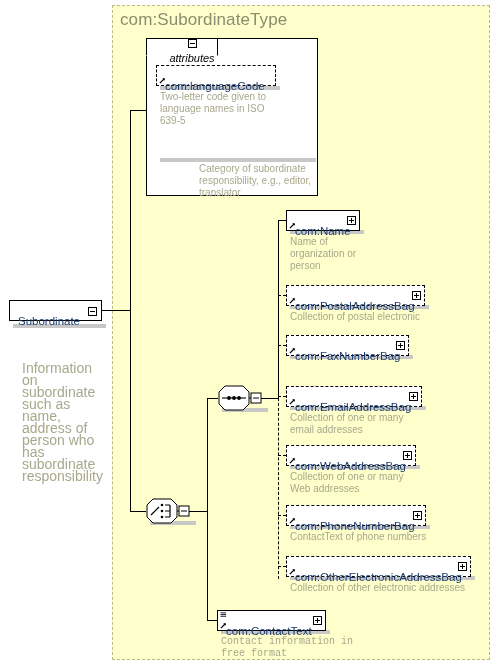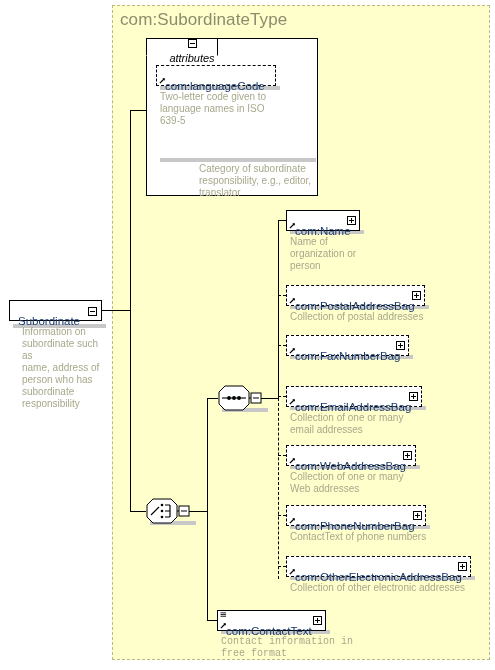--- a/index.html
+++ b/index.html
@@ -68,21 +68,21 @@
 
   
   .ln{position:absolute;background:#000;}
   .ln.v{width:1px;}
   .ln.h{height:1px;}
   .lnd{position:absolute;}
   .lnd.v{width:0;border-left:1px dashed #000;}
   .lnd.h{height:0;border-top:1px dashed #000;}
 
   
-  .root-ann{position:absolute;font-size:10px;color:#a8a88c;line-height:12px;white-space:pre-line;}
+  .root-ann{position:absolute;font-size:14px;color:#a8a88c;line-height:12px;white-space:pre-line;margin-top:36px;}
 </style>
 </head>
 <body>
 
 <div id="canvas">
 
   <div class="ctype-box"></div>
   <div class="ctype-title">com:SubordinateType</div>
 
   <div class="nshadow" style="left:13px;top:324px;width:93px;height:4px;"></div>
@@ -196,21 +196,21 @@
 
   <div class="nshadow" style="left:290px;top:305px;width:139px;height:4px;"></div>
   <div class="node optional" style="left:286px;top:285px;width:139px;">
     <svg class="arrow-glyph" viewBox="0 0 8 8">
       <path d="M1 7 L6 2" stroke="#000" stroke-width="1.4" fill="none"></path>
       <path d="M6.6 1.4 L6.6 4.2 L3.8 1.4 Z" fill="#000"></path>
     </svg>
     <span class="nm">com:PostalAddressBag</span>
     <span class="pm-box plus" style="position:absolute;right:3px;top:5px;"></span>
   </div>
-  <div class="ann" style="left:290px;top:311px;width:190px;">Collection of postal addresses</div>
+  <div class="ann" style="left:290px;top:311px;width:190px;">Collection of postal electronic</div>
 
   <div class="nshadow" style="left:290px;top:355px;width:123px;height:4px;"></div>
   <div class="node optional" style="left:286px;top:335px;width:123px;">
     <svg class="arrow-glyph" viewBox="0 0 8 8">
       <path d="M1 7 L6 2" stroke="#000" stroke-width="1.4" fill="none"></path>
       <path d="M6.6 1.4 L6.6 4.2 L3.8 1.4 Z" fill="#000"></path>
     </svg>
     <span class="nm">com:FaxNumberBag</span>
     <span class="pm-box plus" style="position:absolute;right:3px;top:5px;"></span>
   </div>

